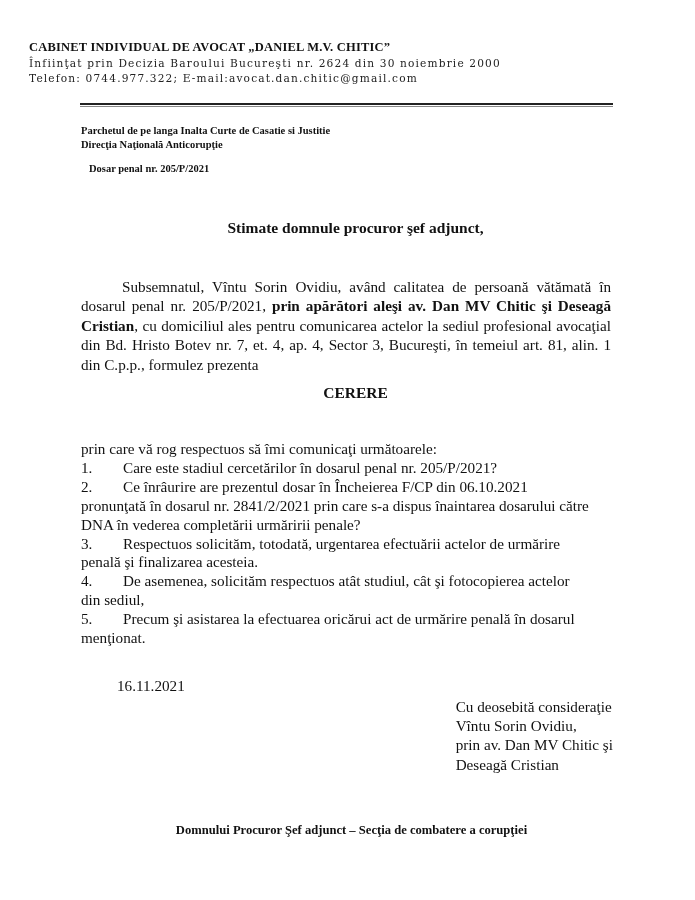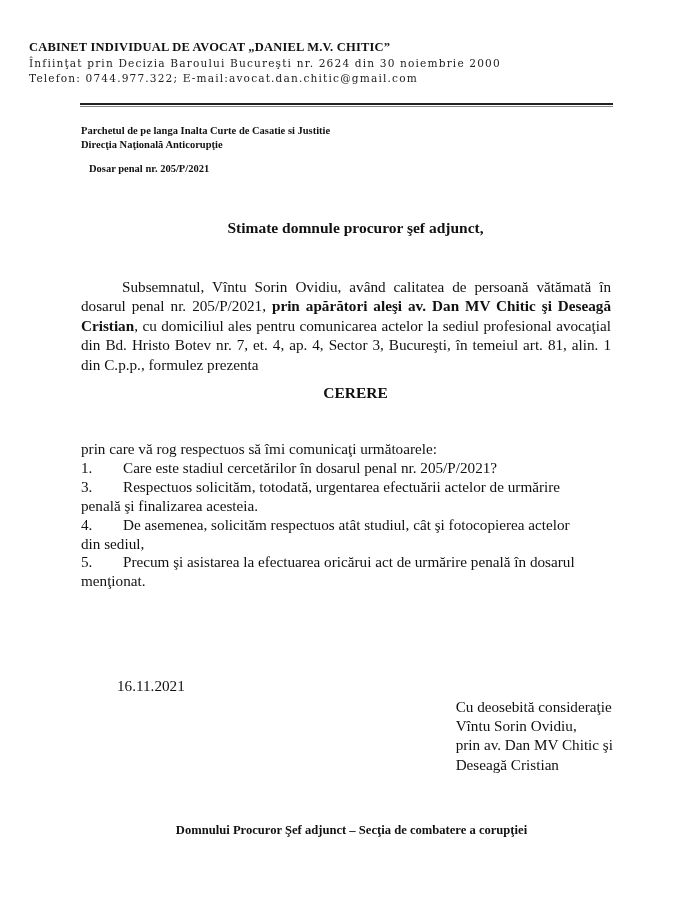--- a/index.html
+++ b/index.html
@@ -50,20 +50,21 @@
 
 <div class="salutation">Stimate domnule procuror şef adjunct,</div>
 
 <div class="body-para"><span class="indent"></span><span>Subsemnatul, Vîntu Sorin Ovidiu, având calitatea de persoană vătămată în dosarul penal nr. 205/P/2021,  </span><b>prin apărători aleşi av. Dan MV Chitic şi Deseagă Cristian</b><span>, cu domiciliul ales pentru comunicarea actelor la sediul profesional avocaţial din Bd. Hristo Botev nr. 7, et. 4, ap. 4, Sector 3, Bucureşti, în temeiul art. 81, alin. 1 din C.p.p., formulez prezenta</span></div>
 
 <div class="cerere">CERERE</div>
 
 <div class="requests">
   <div>prin care vă rog respectuos să îmi comunicaţi următoarele:</div>
   <div><span class="num">1.</span><span>Care este stadiul cercetărilor în dosarul penal nr. 205/P/2021?</span></div>
+  <div><span class="num">2.</span><span>Ce înrâurire are prezentul dosar în Încheierea F/CP din 06.10.2021</span><br><span>pronunţată în dosarul nr. 2841/2/2021 prin care s-a dispus înaintarea dosarului către DNA în vederea completării urmăririi penale?</span></div>
   <div><span class="num">3.</span><span>Respectuos solicităm, totodată, urgentarea efectuării actelor de urmărire</span><br><span>penală şi finalizarea acesteia.</span></div>
   <div><span class="num">4.</span><span>De asemenea, solicităm respectuos atât studiul, cât şi fotocopierea actelor</span><br><span>din sediul,</span></div>
   <div><span class="num">5.</span><span>Precum şi asistarea la efectuarea oricărui act de urmărire penală în dosarul</span><br><span>menţionat.</span></div>
 </div>
 
 <div class="date">16.11.2021</div>
 
 <div class="signature">
   <div>Cu deosebită consideraţie</div>
   <div>Vîntu Sorin Ovidiu,</div>

